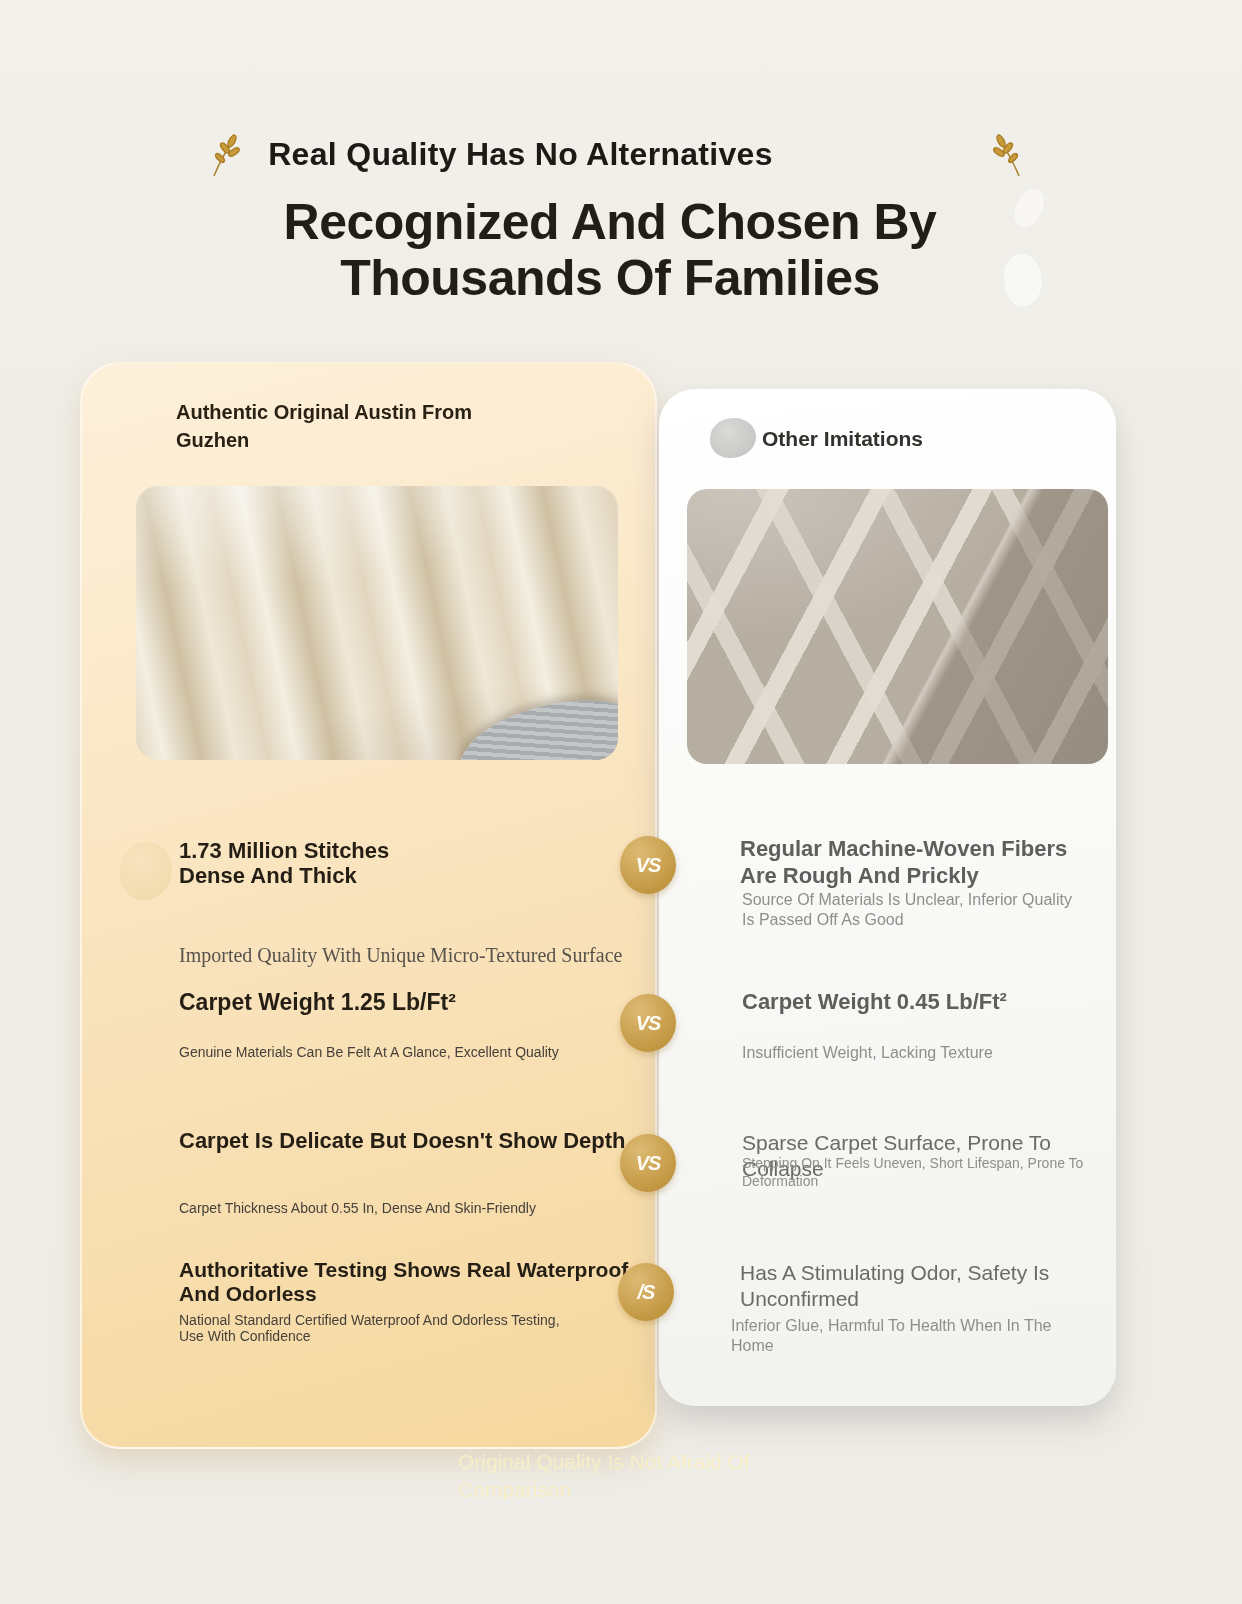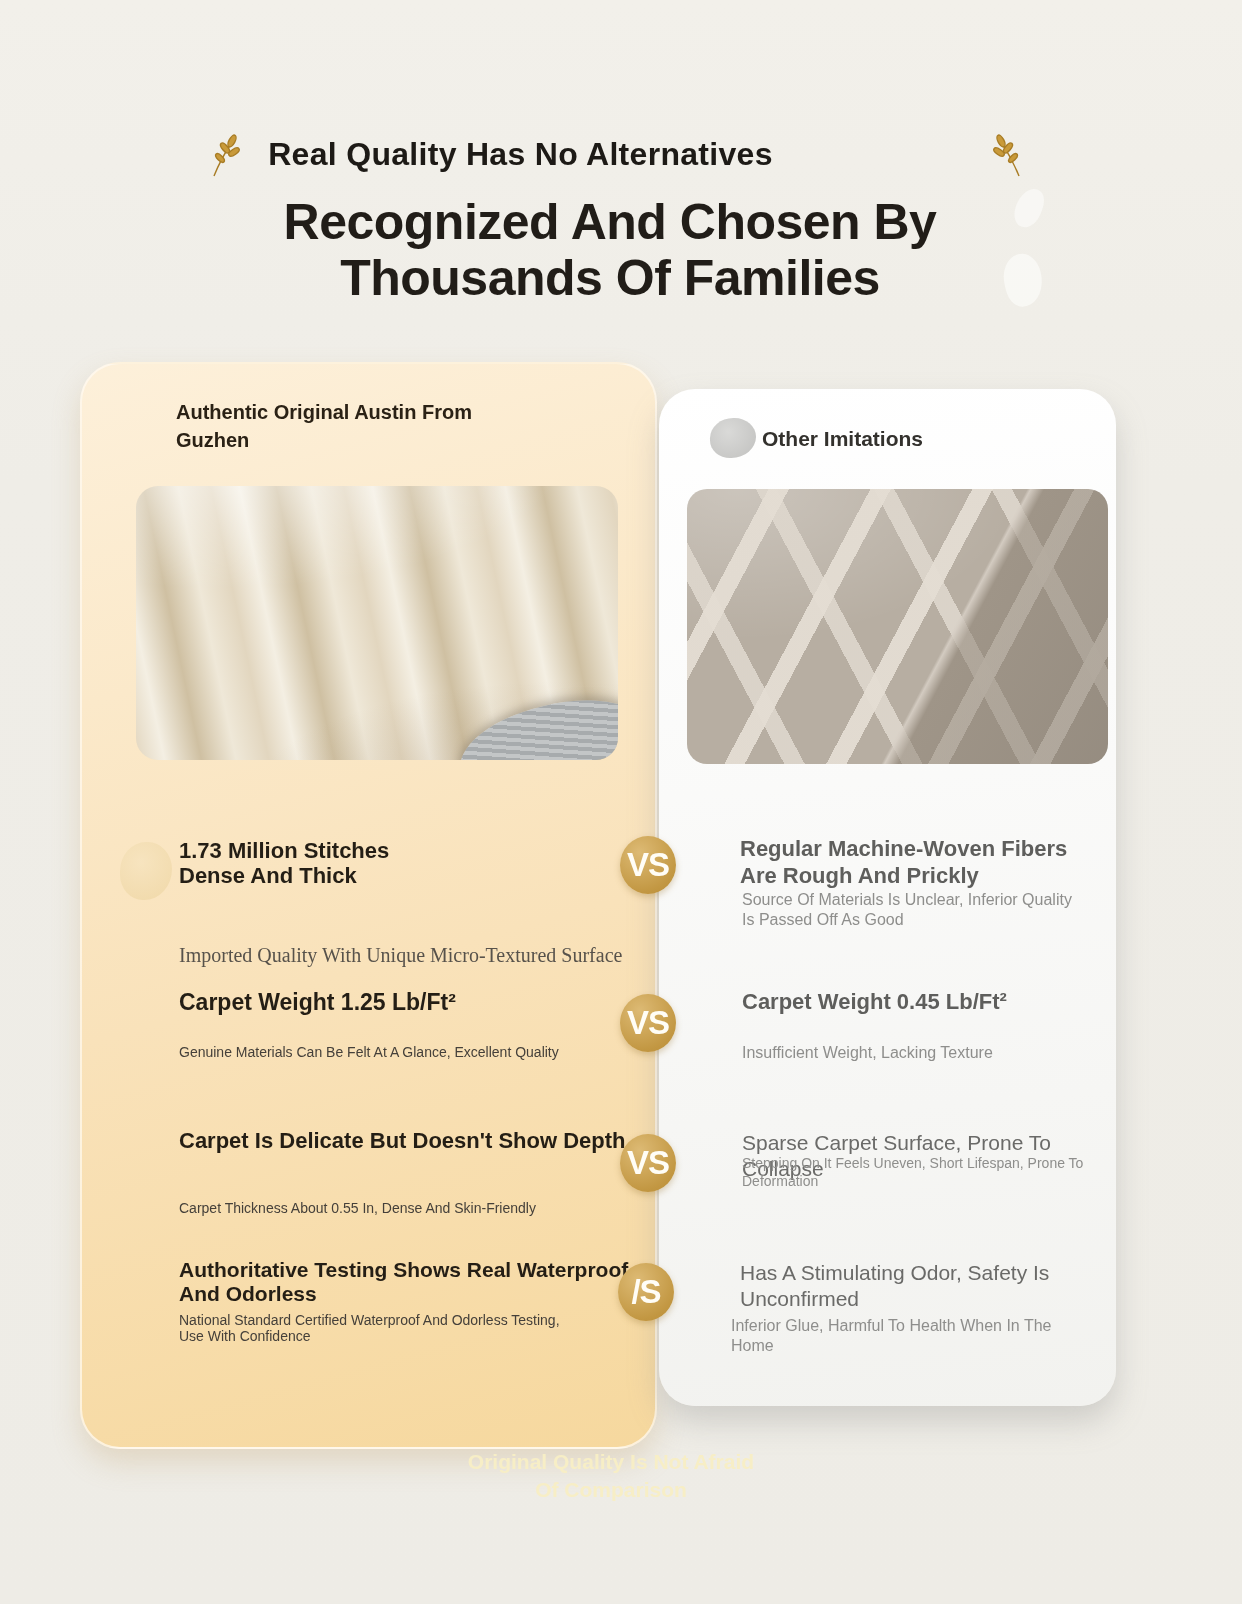--- a/index.html
+++ b/index.html
@@ -109,36 +109,35 @@
 
   .l4h{left:179px;top:1258px;width:468px;font-size:21px;}
   .l4s{left:179px;top:1312px;width:392px;font-size:14px;}
   .r4h{left:740px;top:1260px;width:340px;font-size:21px;font-weight:400;color:#6a6a68;}
   .r4s{left:731px;top:1316px;width:332px;font-size:16px;}
 
   
   .vs-badge{
     position:absolute;width:56px;height:58px;border-radius:50%;
     background:radial-gradient(circle at 35% 28%,#ddba74,#c29742 72%,#b98d39 100%);
-    color:#fffdf6;font-size:33px;font-weight:700;
+    color:#fffdf6;font-size:20px;font-weight:700;font-style:italic;
     display:flex;align-items:center;justify-content:center;
     z-index:5;box-shadow:0 3px 6px rgba(160,125,60,.35);
     letter-spacing:-1px;
   }
   .vs1{left:620px;top:836px;}
   .vs2{left:620px;top:994px;}
   .vs3{left:620px;top:1134px;}
   .vs4{left:618px;top:1263px;}
 
   
   .footer-text{
     position:absolute;left:458px;top:1448px;width:306px;
-    font-size:21px;font-weight:700;color:#f7eec6;line-height:1.35;
+    font-size:21px;font-weight:400;color:#f7eec6;line-height:1.35;
     overflow-wrap:anywhere;
-    text-align:center;
   }
 </style>
 </head>
 <body>
 
 <div class="canvas">
 
   <div class="decor" style="left:200px;top:132px;width:48px;height:46px;">
     <svg width="48" height="46" viewBox="0 0 48 46">
       <g stroke="#a87c24" stroke-width="1.4" fill="#c99a3a">

